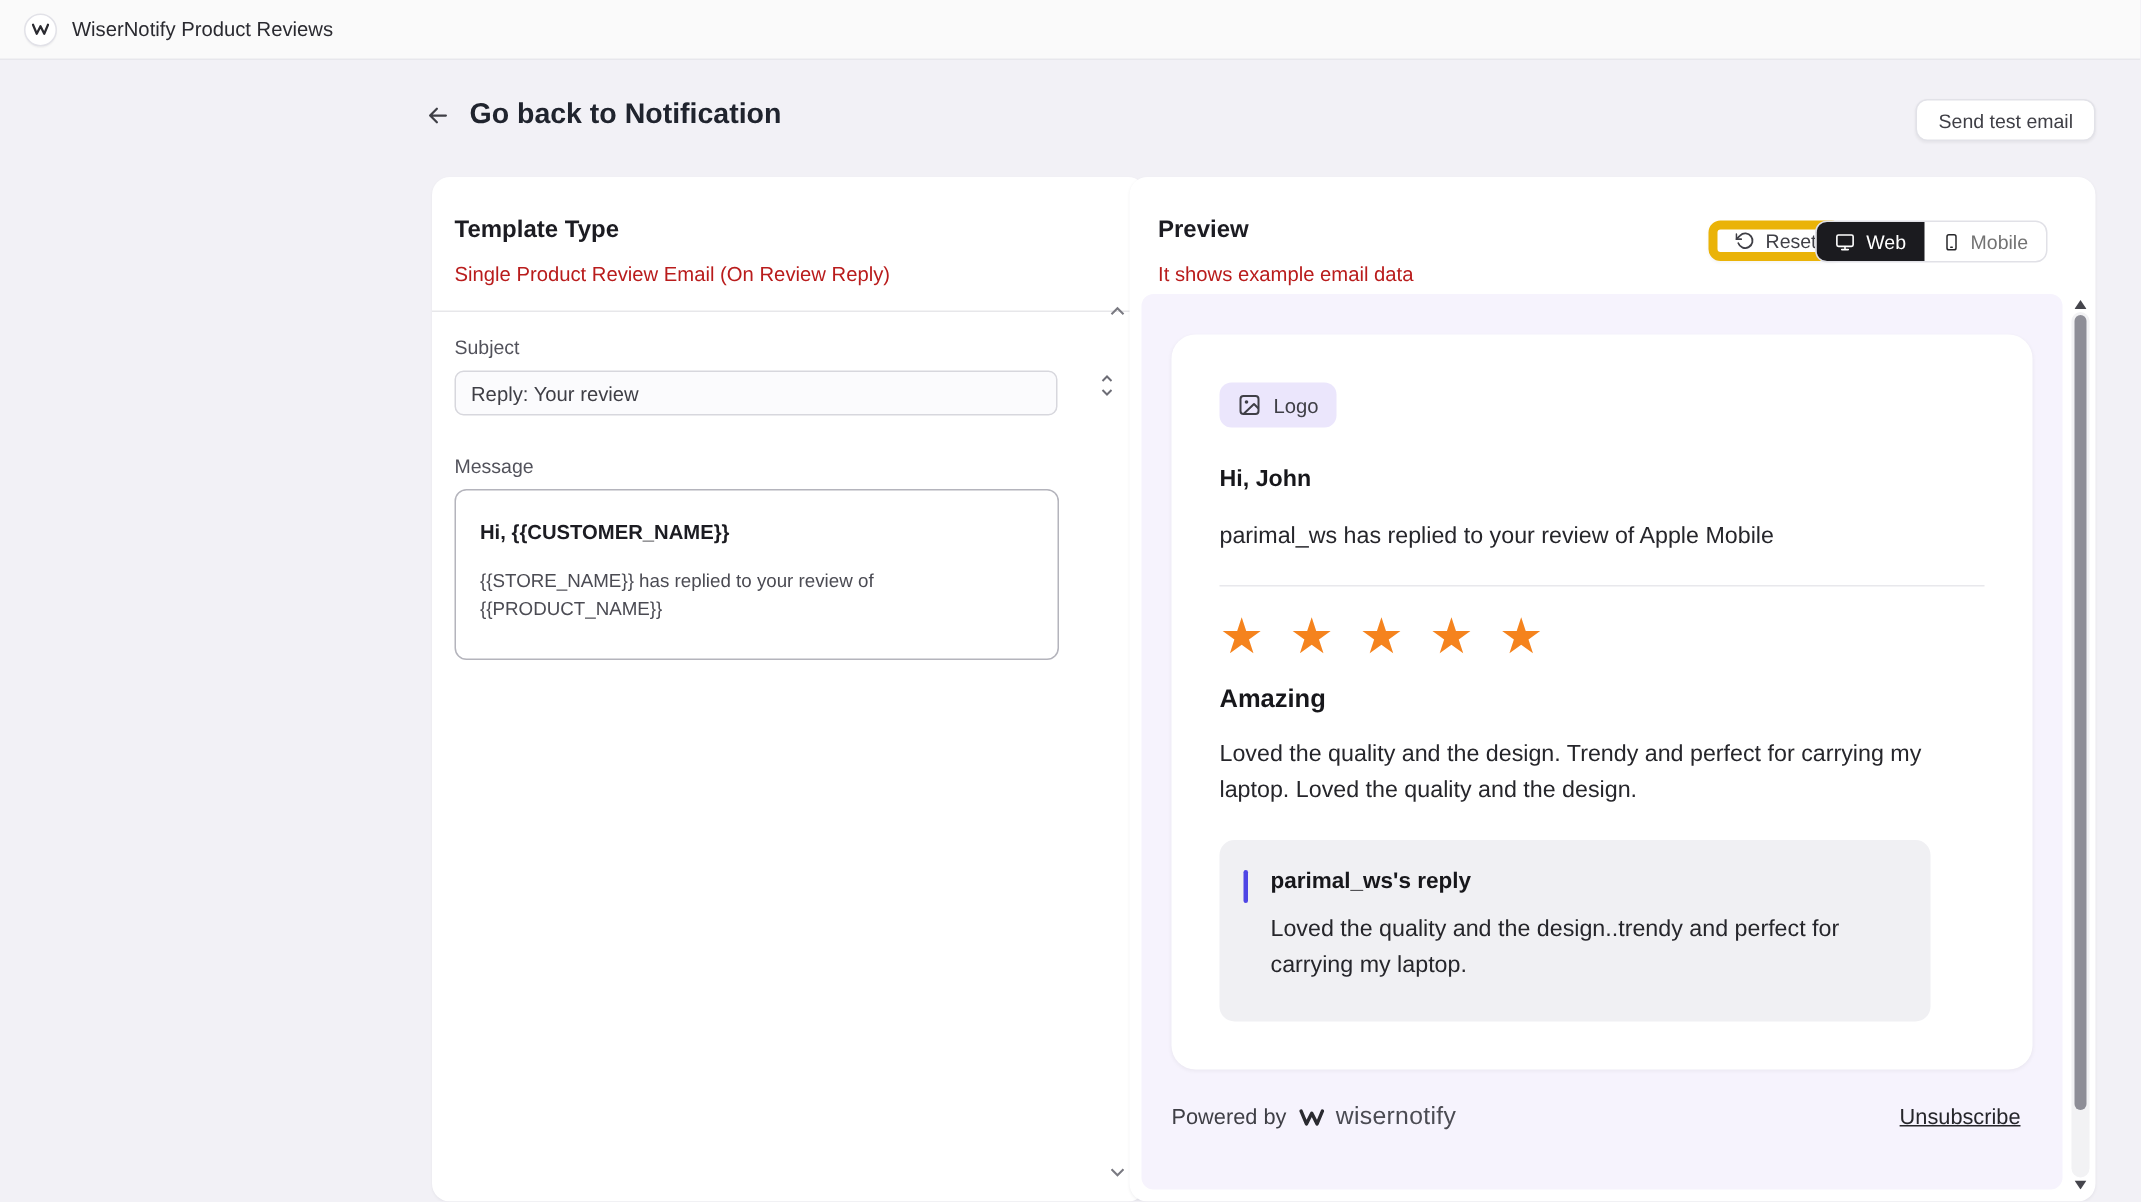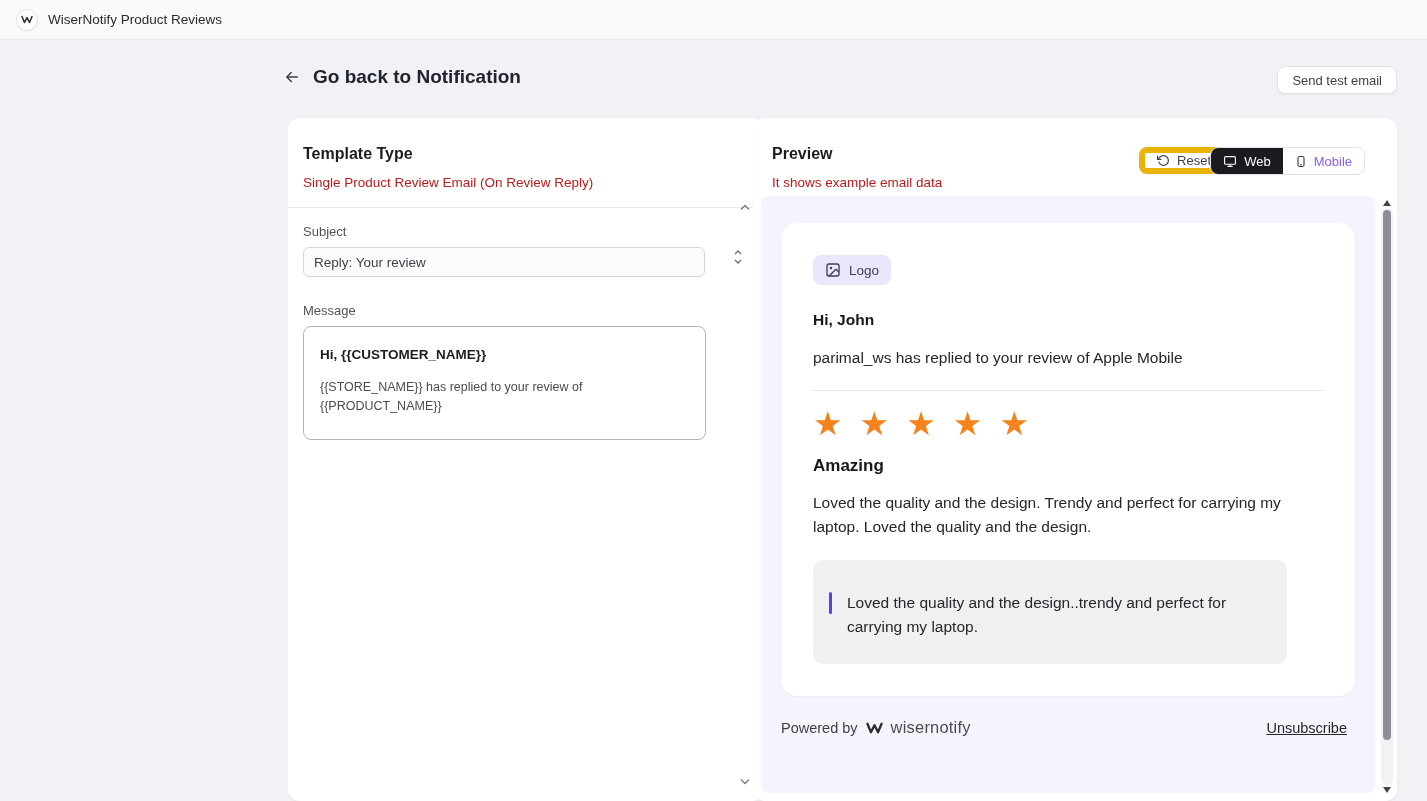--- a/index.html
+++ b/index.html
@@ -94,21 +94,21 @@
     position:absolute; top:29px; right:32px; height:28px;
     display:flex; border:1px solid #e1e1e7; border-radius:8px;
     overflow:hidden; background:#fff;
   }
   .segment {
     display:flex; align-items:center; gap:7px; padding:0 12px;
     font-size:13px; cursor:pointer; border:none; background:transparent;
     font-family:inherit;
   }
   .segment.active { background:#1b1b1f; color:#fff; }
-  .segment.inactive { color:#8b5cf6; }
+  .segment.inactive { color:#737373; }
 
   .preview-area {
     position:absolute; top:78px; left:8px; right:22px; bottom:8px;
     background:#f6f3fd; border-radius:8px; overflow:hidden;
   }
   .email-card {
     margin:27px 28px 0 20px; width:574px; background:#fff;
     border-radius:16px; padding:32px; box-shadow:0 1px 3px rgba(0,0,0,.05);
   }
   .logo-badge {
@@ -269,20 +269,21 @@
           <span class="star" style="color: rgb(245, 131, 29);">★</span>
           <span class="star" style="color: rgb(245, 131, 29);">★</span>
           <span class="star" style="color: rgb(245, 131, 29);">★</span>
           <span class="star" style="color: rgb(245, 131, 29);">★</span>
           <span class="star" style="color: rgb(245, 131, 29);">★</span>
         </div>
       <div class="review-title">Amazing</div>
       <div class="review-body">Loved the quality and the design. Trendy and perfect for carrying my laptop. Loved the quality and the design.</div>
       <div class="reply-box">
         <div class="reply-inner">
+          <div class="reply-title">parimal_ws's reply</div>
           <div class="reply-body">Loved the quality and the design..trendy and perfect for carrying my laptop.</div>
         </div>
       </div>
     </div>
     <div class="preview-footer">
       <div class="powered">
         <span>Powered by</span>
         <span style="line-height:0;">
           <svg width="17" height="12" viewBox="0 0 24 16">
               <polyline points="2,2 7,14 12,4 17,14 22,2" fill="none" stroke="#2b2b31" stroke-width="3.2" stroke-linecap="round" stroke-linejoin="round"></polyline>

